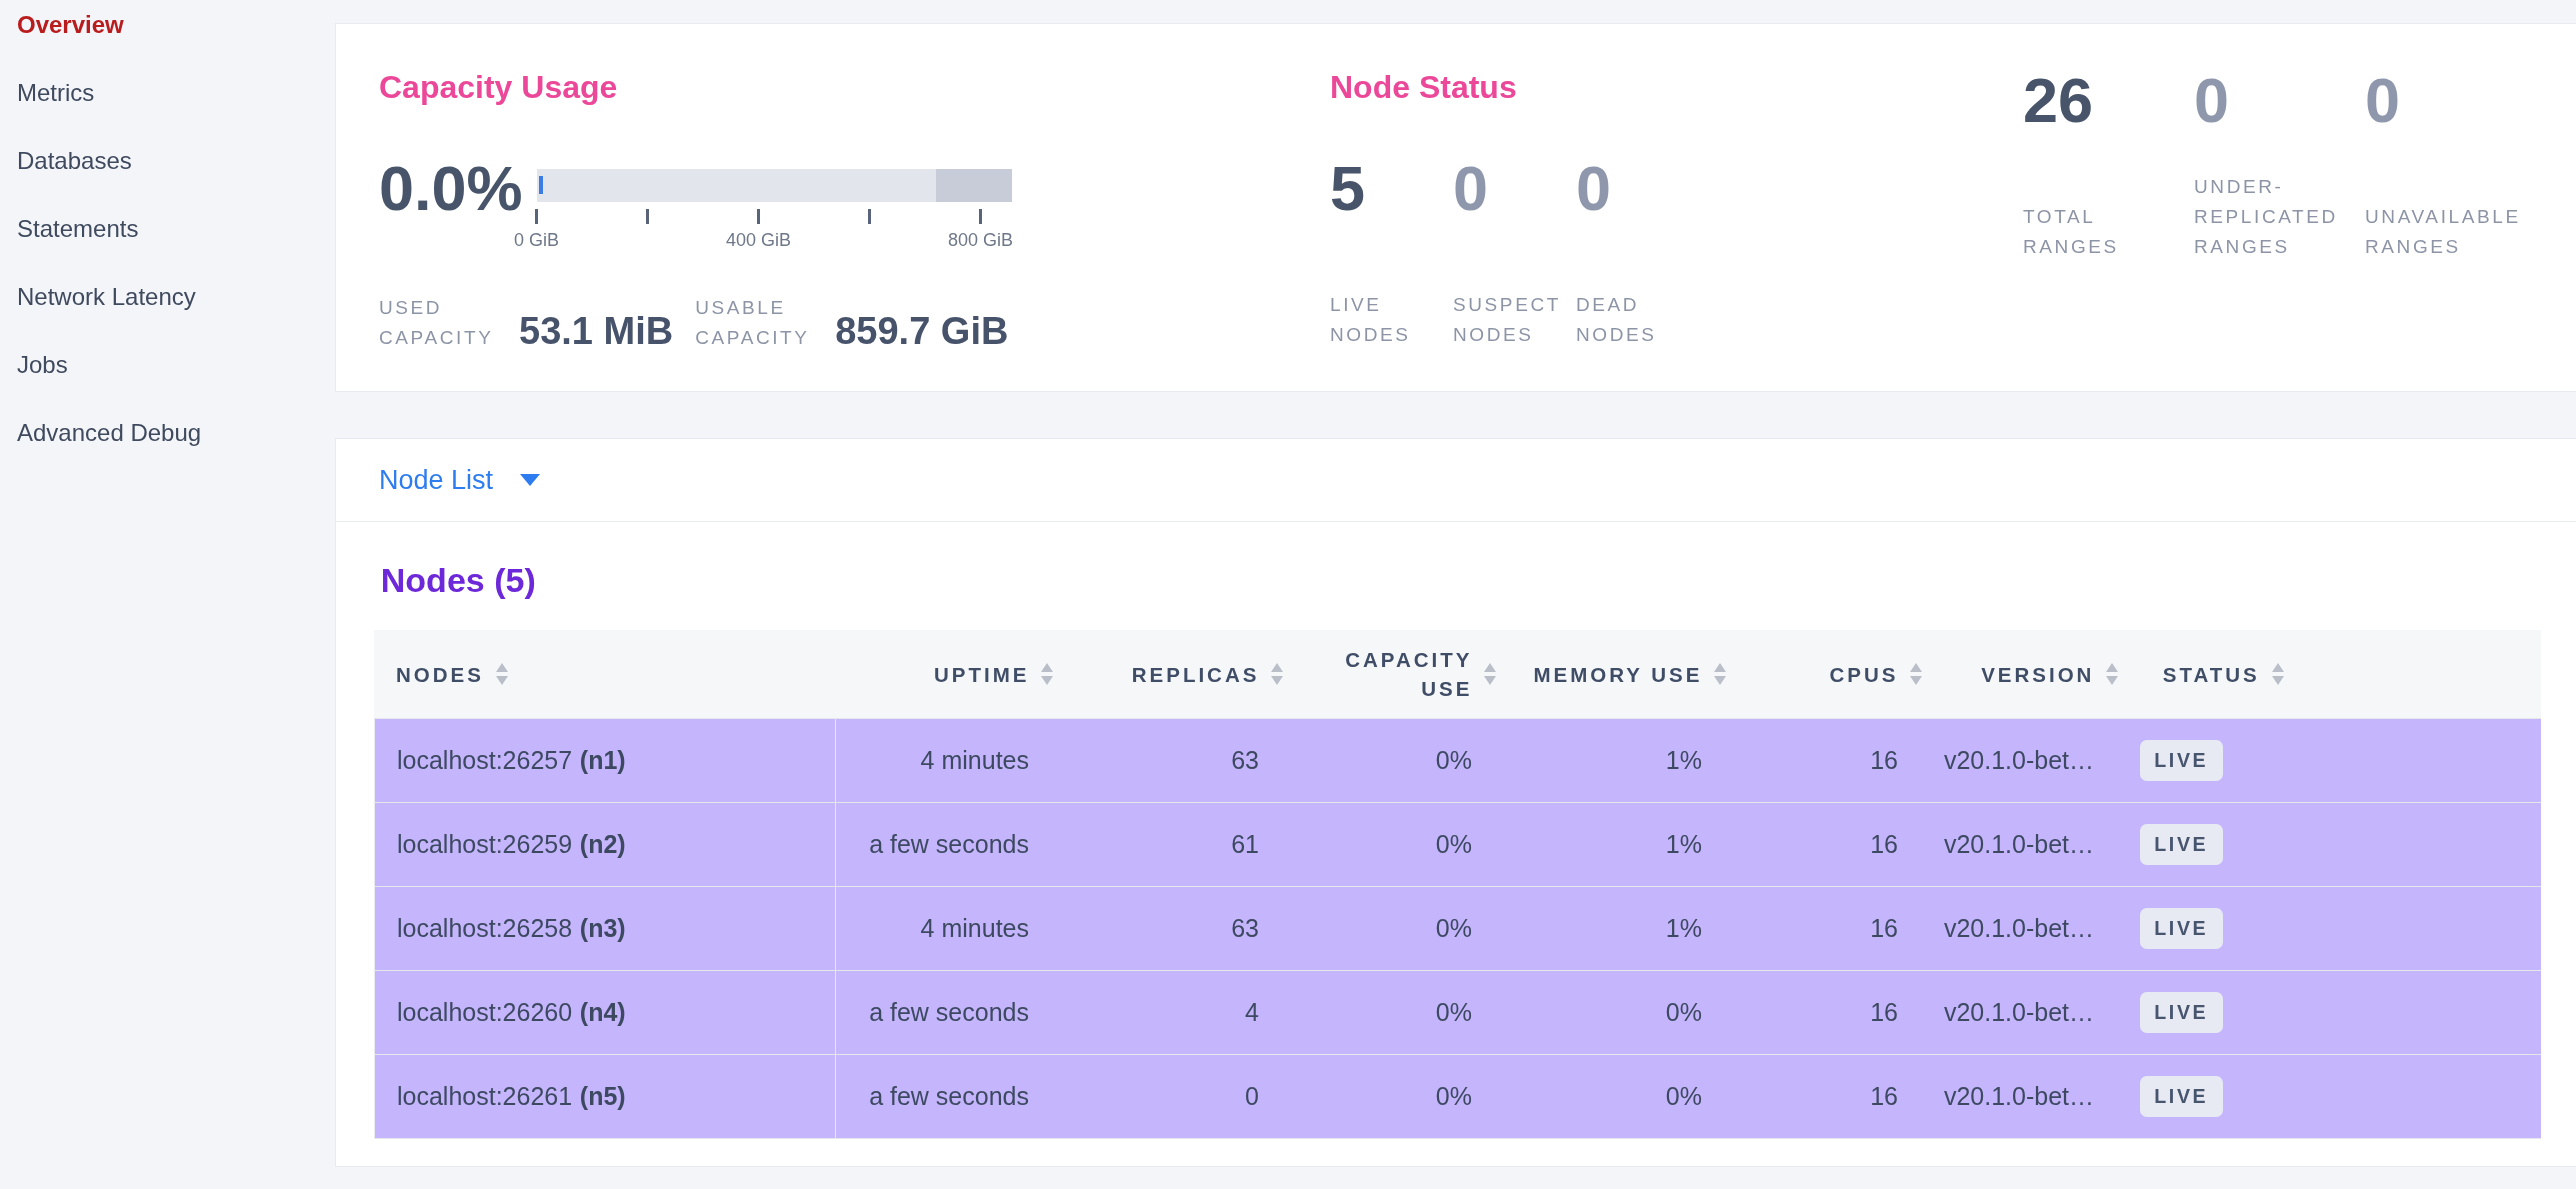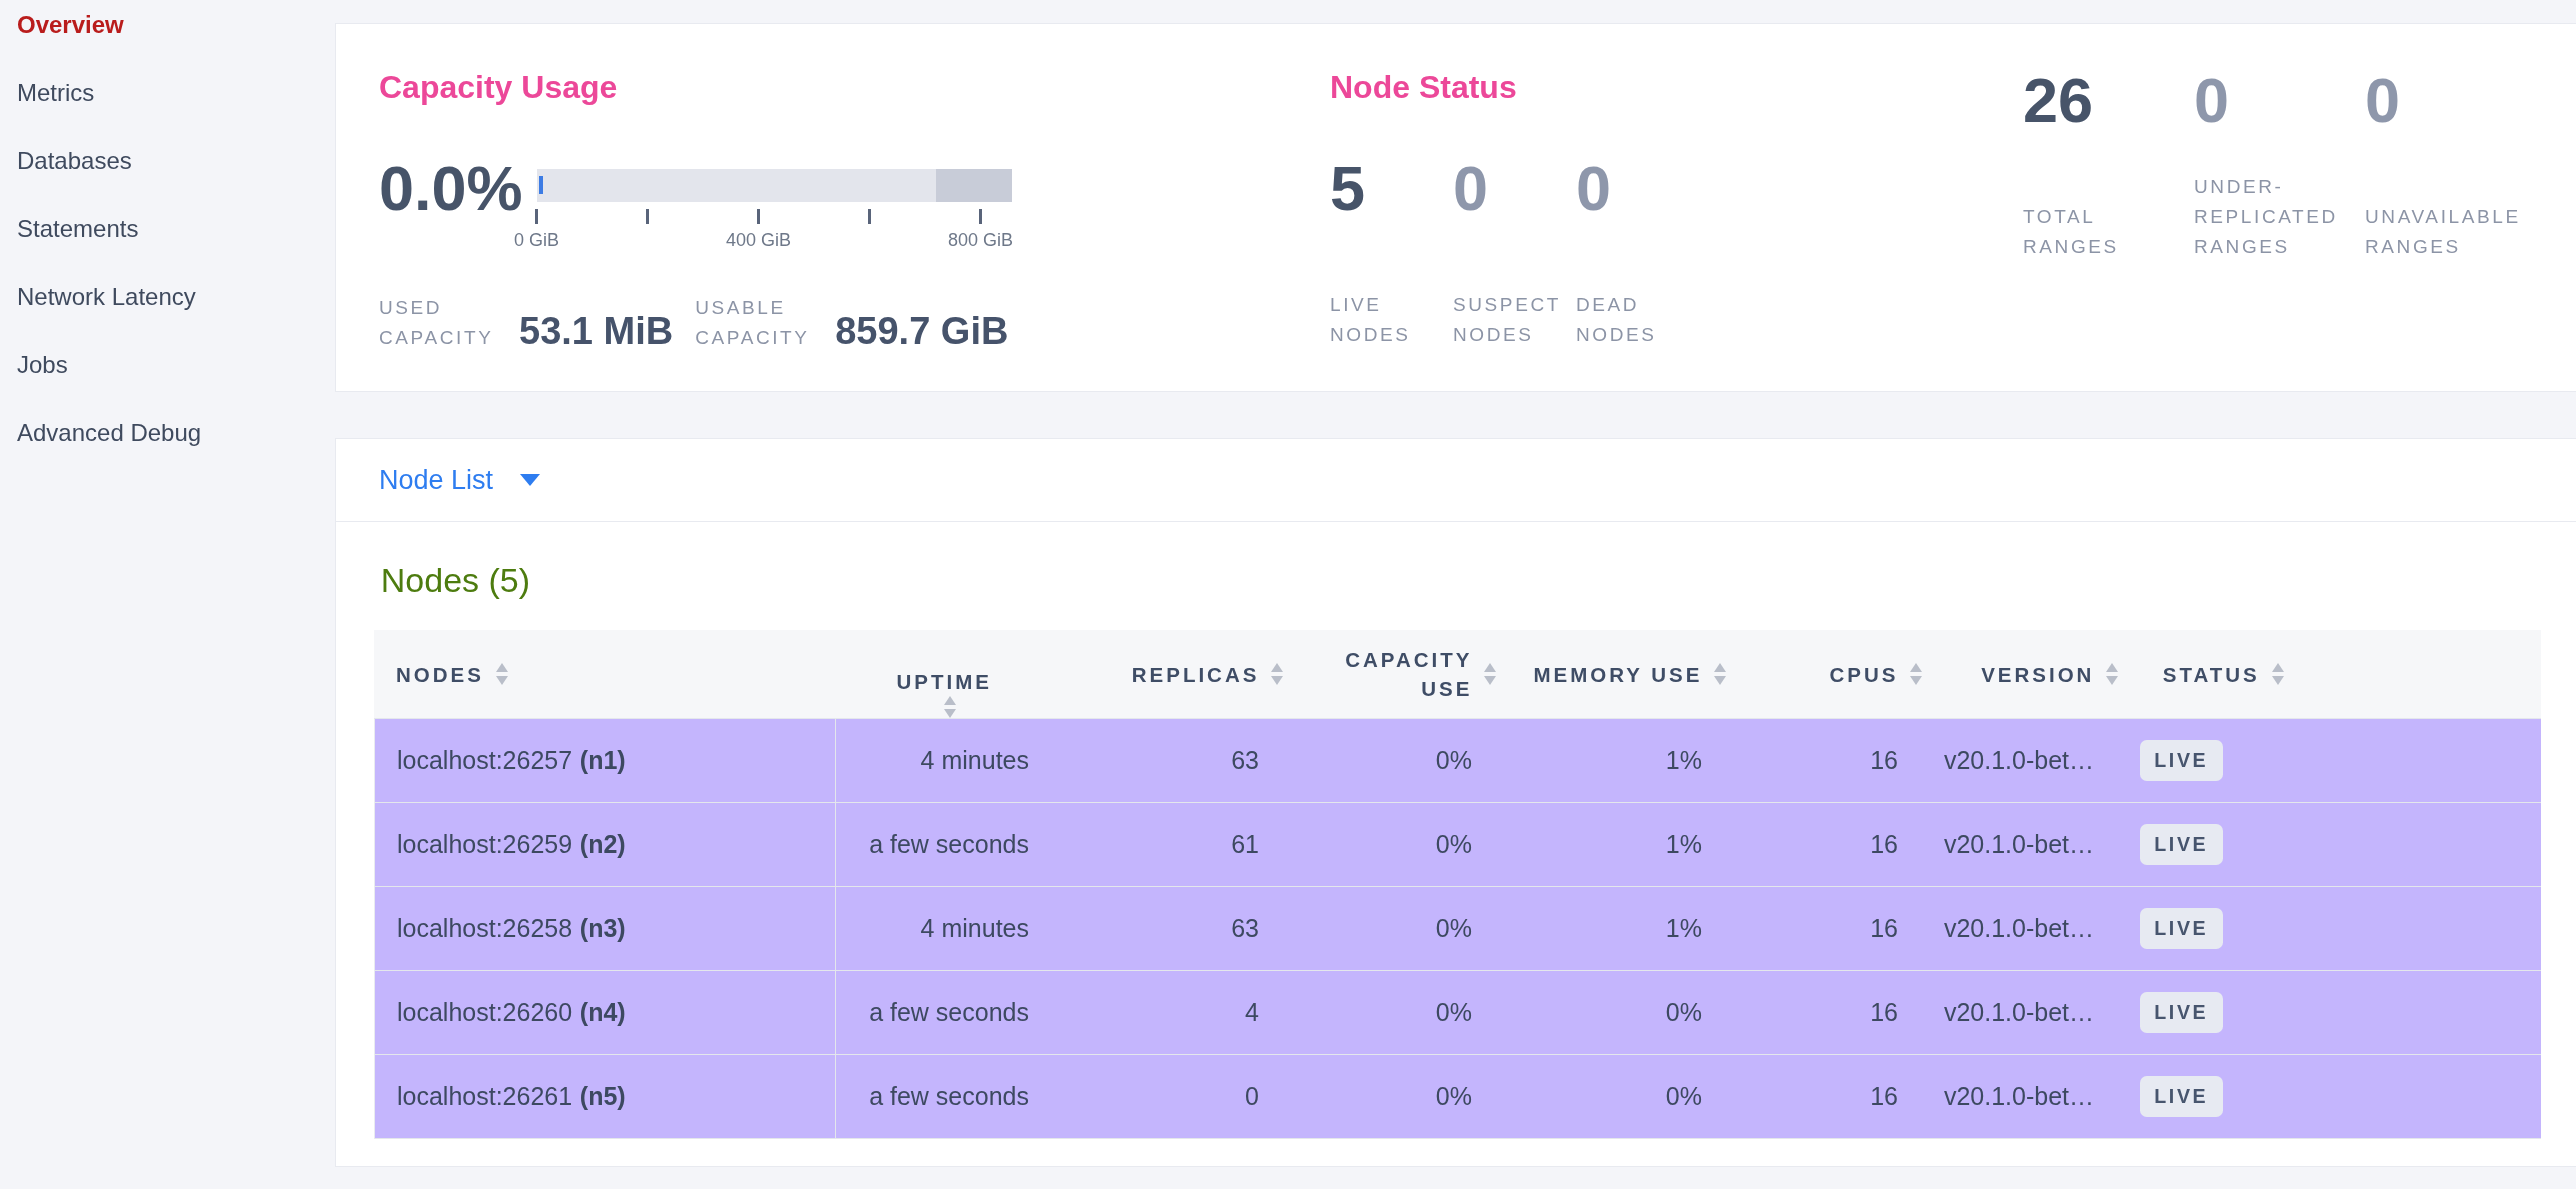--- a/index.html
+++ b/index.html
@@ -71,36 +71,36 @@
   .nodelist-card { margin-top: 46px; height: 729px; }
   .selector-bar { height: 83px; display: flex; align-items: center; padding-left: 43px; border-bottom: 1.7px solid #e8eaf0; }
   .view-link { display: flex; align-items: center; cursor: pointer; }
   .view-label { font-size: 27px; color: #2e7df0; }
   .caret-down {
     width: 0; height: 0; margin-left: 27px;
     border-left: 10.2px solid transparent; border-right: 10.2px solid transparent;
     border-top: 12.8px solid #2e7df0;
   }
   .card-body { padding: 0 38px 32px 38px; }
-  .list-heading { font-size: 34px; line-height: 38px; font-weight: 400; color: #4d7c0f; margin: 39px 0 31px 6.8px; }
+  .list-heading { font-size: 34px; line-height: 38px; font-weight: 700; color: #6d28d9; margin: 39px 0 31px 6.8px; }
 
   .table { width: 100%; }
   .thead { display: flex; height: 89px; background: #f6f7f9; border-bottom: 1.7px solid #e4e7ec; }
   .hcell {
     display: flex; align-items: center; justify-content: flex-end;
     padding-right: 13.6px; cursor: pointer;
     font-size: 20.5px; font-weight: 700; letter-spacing: 3px; color: #3f4d66;
   }
   .hlabel { text-align: right; line-height: 29px; white-space: nowrap; }
   .sort-icon { display: inline-flex; flex-direction: column; align-items: center; margin-left: 12px; }
   .tri-up { width: 0; height: 0; border-left: 6.8px solid transparent; border-right: 6.8px solid transparent; border-bottom: 9.4px solid #b9bec9; margin-bottom: 4.3px; }
   .tri-down { width: 0; height: 0; border-left: 6.8px solid transparent; border-right: 6.8px solid transparent; border-top: 9.4px solid #b9bec9; }
 
   .hcell:nth-child(1) { width: 461px; justify-content: flex-start; padding-left: 22px; }
-  .hcell:nth-child(2) { width: 232px; flex-direction: column; }
+  .hcell:nth-child(2) { width: 232px; }
   .hcell:nth-child(3) { width: 230px; }
   .hcell:nth-child(4) { width: 213px; }
   .hcell:nth-child(4) .hlabel { max-width: 154px; white-space: normal; }
   .hcell:nth-child(5) { width: 230px; }
   .hcell:nth-child(6) { width: 196px; }
   .hcell:nth-child(7) { width: 196px; }
   .hcell:nth-child(8) { flex: 1; justify-content: flex-start; padding-left: 6.8px; margin-left: 24px; }
 
   .tbody { border-left: 1.7px solid #e9ebf0; }
   .trow { display: flex; height: 84px; border-bottom: 1.7px solid #e4e7ec; background: #c4b5fd; }

